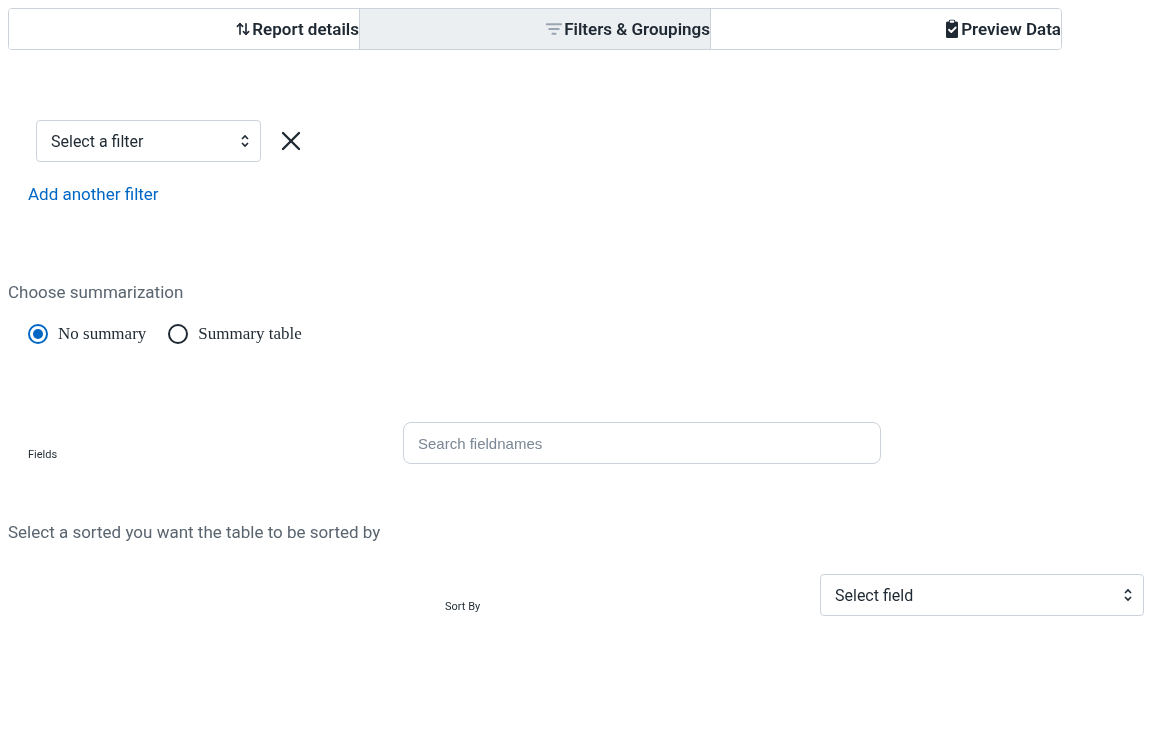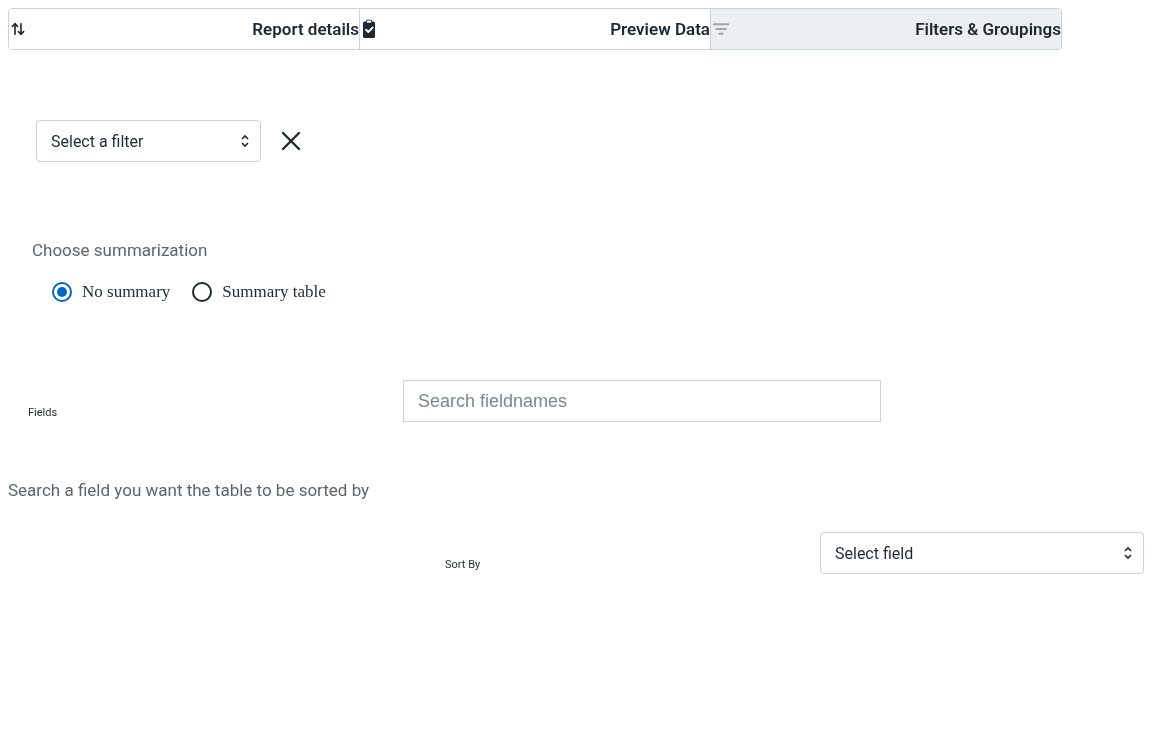--- a/index.html
+++ b/index.html
@@ -19,21 +19,21 @@
       display: flex;
       width: 1054px;
       border: 1px solid #cbd2d9;
       border-radius: 4px;
       overflow: hidden;
     }
     .tab {
       flex: 1;
       display: flex;
       align-items: center;
-      justify-content: space-between;
+      justify-content: flex-end;
       gap: 0;
       padding: 10px 0;
       font-weight: 600;
       font-size: 17px;
       color: #1f2933;
       background: #fff;
       cursor: pointer;
       border-right: 1px solid #cbd2d9;
     }
     .tab:last-child {
@@ -145,23 +145,23 @@
       width: 375px;
       font-size: 11px;
       color: #1f2933;
       flex-shrink: 0;
       margin-top: 23px;
     }
     .text-input {
       width: 478px;
       height: 42px;
       border: 1px solid #cbd2d9;
-      border-radius: 0;
+      border-radius: 8px;
       padding: 0 14px;
-      font-size: 18px;
+      font-size: 15px;
       color: #1f2933;
       outline: none;
     }
     .text-input::placeholder {
       color: #7b8794;
     }
     .mt-section {
       margin-top: 70px;
     }
   </style>
@@ -173,40 +173,40 @@
     <span class="tab-icon">
       <svg width="18" height="18" viewBox="0 0 24 24" fill="none" stroke="#1f2933" stroke-width="2.2" stroke-linecap="round" stroke-linejoin="round">
         <path d="M8 19V5"></path>
           <path d="M4.5 8.5 8 5l3.5 3.5"></path>
         <path d="M16 5v14"></path>
           <path d="M12.5 15.5 16 19l3.5-3.5"></path>
       </svg>
     </span>
     <span>Report details</span>
   </div>
+  <div class="tab active">
+    <span class="tab-icon">
+      <svg width="20" height="16" viewBox="0 0 24 20" fill="none" stroke="#9aa5b1" stroke-width="2.4" stroke-linecap="round">
+        <line x1="3" y1="4" x2="21" y2="4"></line>
+        <line x1="6" y1="10" x2="18" y2="10"></line>
+        <line x1="10" y1="16" x2="14" y2="16"></line>
+      </svg>
+    </span>
+    <span>Filters &amp; Groupings</span>
+  </div>
   <div class="tab">
     <span class="tab-icon">
       <svg width="18" height="20" viewBox="0 0 24 26" fill="#1f2933">
         <rect x="4" y="3" width="16" height="22" rx="2" fill="#1f2933"></rect>
         <rect x="8" y="0.5" width="8" height="5" rx="1.5" fill="#1f2933"></rect>
         <rect x="9" y="1.5" width="6" height="3" rx="1" fill="#fff"></rect>
         <path d="M8 14 l3 3 l6 -6" stroke="#fff" stroke-width="2.4" fill="none" stroke-linecap="round" stroke-linejoin="round"></path>
       </svg>
     </span>
     <span>Preview Data</span>
-  </div>
-  <div class="tab active">
-    <span class="tab-icon">
-      <svg width="20" height="16" viewBox="0 0 24 20" fill="none" stroke="#9aa5b1" stroke-width="2.4" stroke-linecap="round">
-        <line x1="3" y1="4" x2="21" y2="4"></line>
-        <line x1="6" y1="10" x2="18" y2="10"></line>
-        <line x1="10" y1="16" x2="14" y2="16"></line>
-      </svg>
-    </span>
-    <span>Filters &amp; Groupings</span>
   </div>
 </div>
 
 <div class="section mt-section">
   <div class="filter-row">
     <div class="select-box">
       <span>Select a filter</span>
       <span class="select-arrows">
         <svg width="10" height="14" viewBox="0 0 10 14">
           <path d="M2 5 L5 2 L8 5" fill="none" stroke="#1f2933" stroke-width="1.6"></path>
@@ -214,23 +214,24 @@
         </svg>
       </span>
     </div>
     <span class="close-x">
       <svg width="22" height="22" viewBox="0 0 22 22" stroke="#1f2933" stroke-width="2.4" stroke-linecap="round">
         <line x1="3" y1="3" x2="19" y2="19"></line>
         <line x1="19" y1="3" x2="3" y2="19"></line>
       </svg>
     </span>
   </div>
-</div>
-
-<div class="section" style="margin-top: 78px; margin-left: 24px;">
+  <span class="link-button">Add another filter</span>
+</div>
+
+<div class="section" style="margin-top: 78px;">
   <div class="section-heading">Choose summarization</div>
   <div class="radio-row">
     <div class="radio-item">
       <span class="radio-circle checked">
         <span class="radio-dot"></span>
       </span>
       <span class="radio-label">No summary</span>
     </div>
     <div class="radio-item">
       <span class="radio-circle"></span>
@@ -240,21 +241,21 @@
 </div>
 
 <div class="section" style="margin-top: 78px;">
   <div class="form-row" style="margin-top: 26px;">
     <span class="form-label">Fields</span>
     <input class="text-input" type="text" placeholder="Search fieldnames" style="">
   </div>
 </div>
 
 <div class="section" style="margin-top: 58px;">
-  <div class="section-heading">Search a field you want the table to be sorted by</div>
+  <div class="section-heading">Select a sorted you want the table to be sorted by</div>
   <div class="form-row" style="margin-top: 32px; justify-content: flex-end;">
     <span class="form-label">Sort By</span>
     <div class="select-box wide">
       <span>Select field</span>
       <span class="select-arrows">
         <svg width="10" height="14" viewBox="0 0 10 14">
           <path d="M2 5 L5 2 L8 5" fill="none" stroke="#1f2933" stroke-width="1.6"></path>
           <path d="M2 9 L5 12 L8 9" fill="none" stroke="#1f2933" stroke-width="1.6"></path>
         </svg>
       </span>

